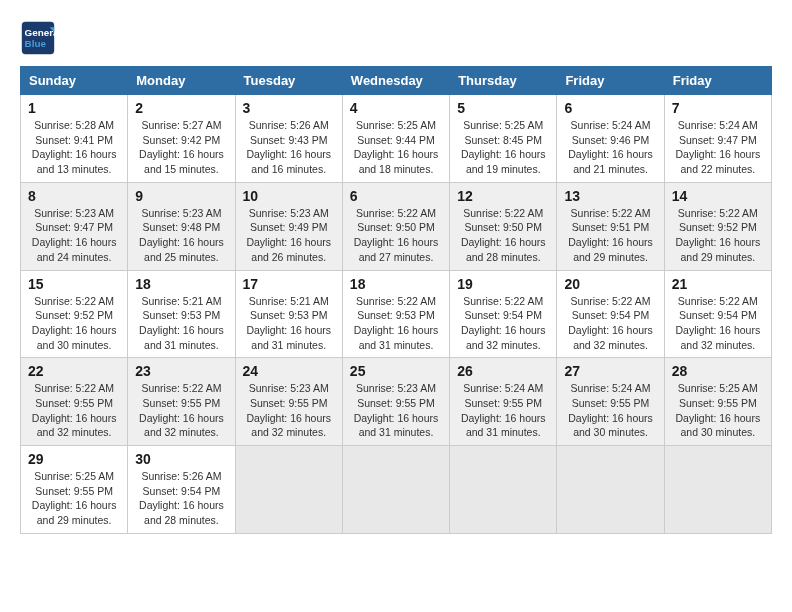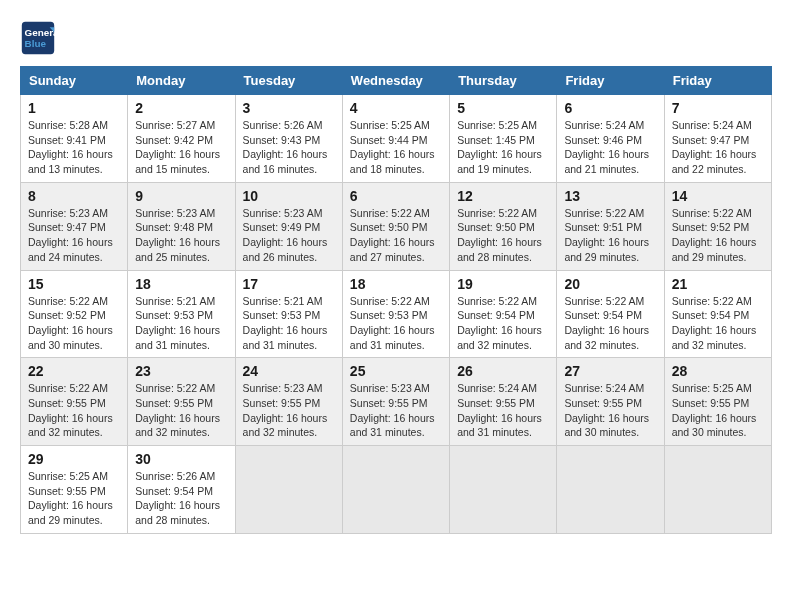--- a/index.html
+++ b/index.html
@@ -76,20 +76,21 @@
       font-size: 14px;
       font-weight: bold;
       color: #1a1a1a;
       display: block;
       margin-bottom: 2px;
     }
     .day-info {
       color: #333;
       font-size: 10.5px;
       line-height: 1.4;
+      text-align: center;
     }
     .empty-cell {
       background: #e8e8e8 !important;
     }
     .calendar tbody tr:nth-child(odd) td {
       background: #fff;
     }
     .calendar tbody tr:nth-child(even) td {
       background: #efefef;
     }
@@ -165,21 +166,21 @@
           <span>Sunrise: 5:25 AM</span><br>
           <span>Sunset: 9:44 PM</span><br>
           <span>Daylight: 16 hours</span><br>
           <span>and 18 minutes.</span>
         </div>
       </td>
         <td>
         <span class="day-number">5</span>
         <div class="day-info">
           <span>Sunrise: 5:25 AM</span><br>
-          <span>Sunset: 1:45 PM</span><br>
+          <span>Sunset: 8:45 PM</span><br>
           <span>Daylight: 16 hours</span><br>
           <span>and 19 minutes.</span>
         </div>
       </td>
         <td>
         <span class="day-number">6</span>
         <div class="day-info">
           <span>Sunrise: 5:24 AM</span><br>
           <span>Sunset: 9:46 PM</span><br>
           <span>Daylight: 16 hours</span><br>

